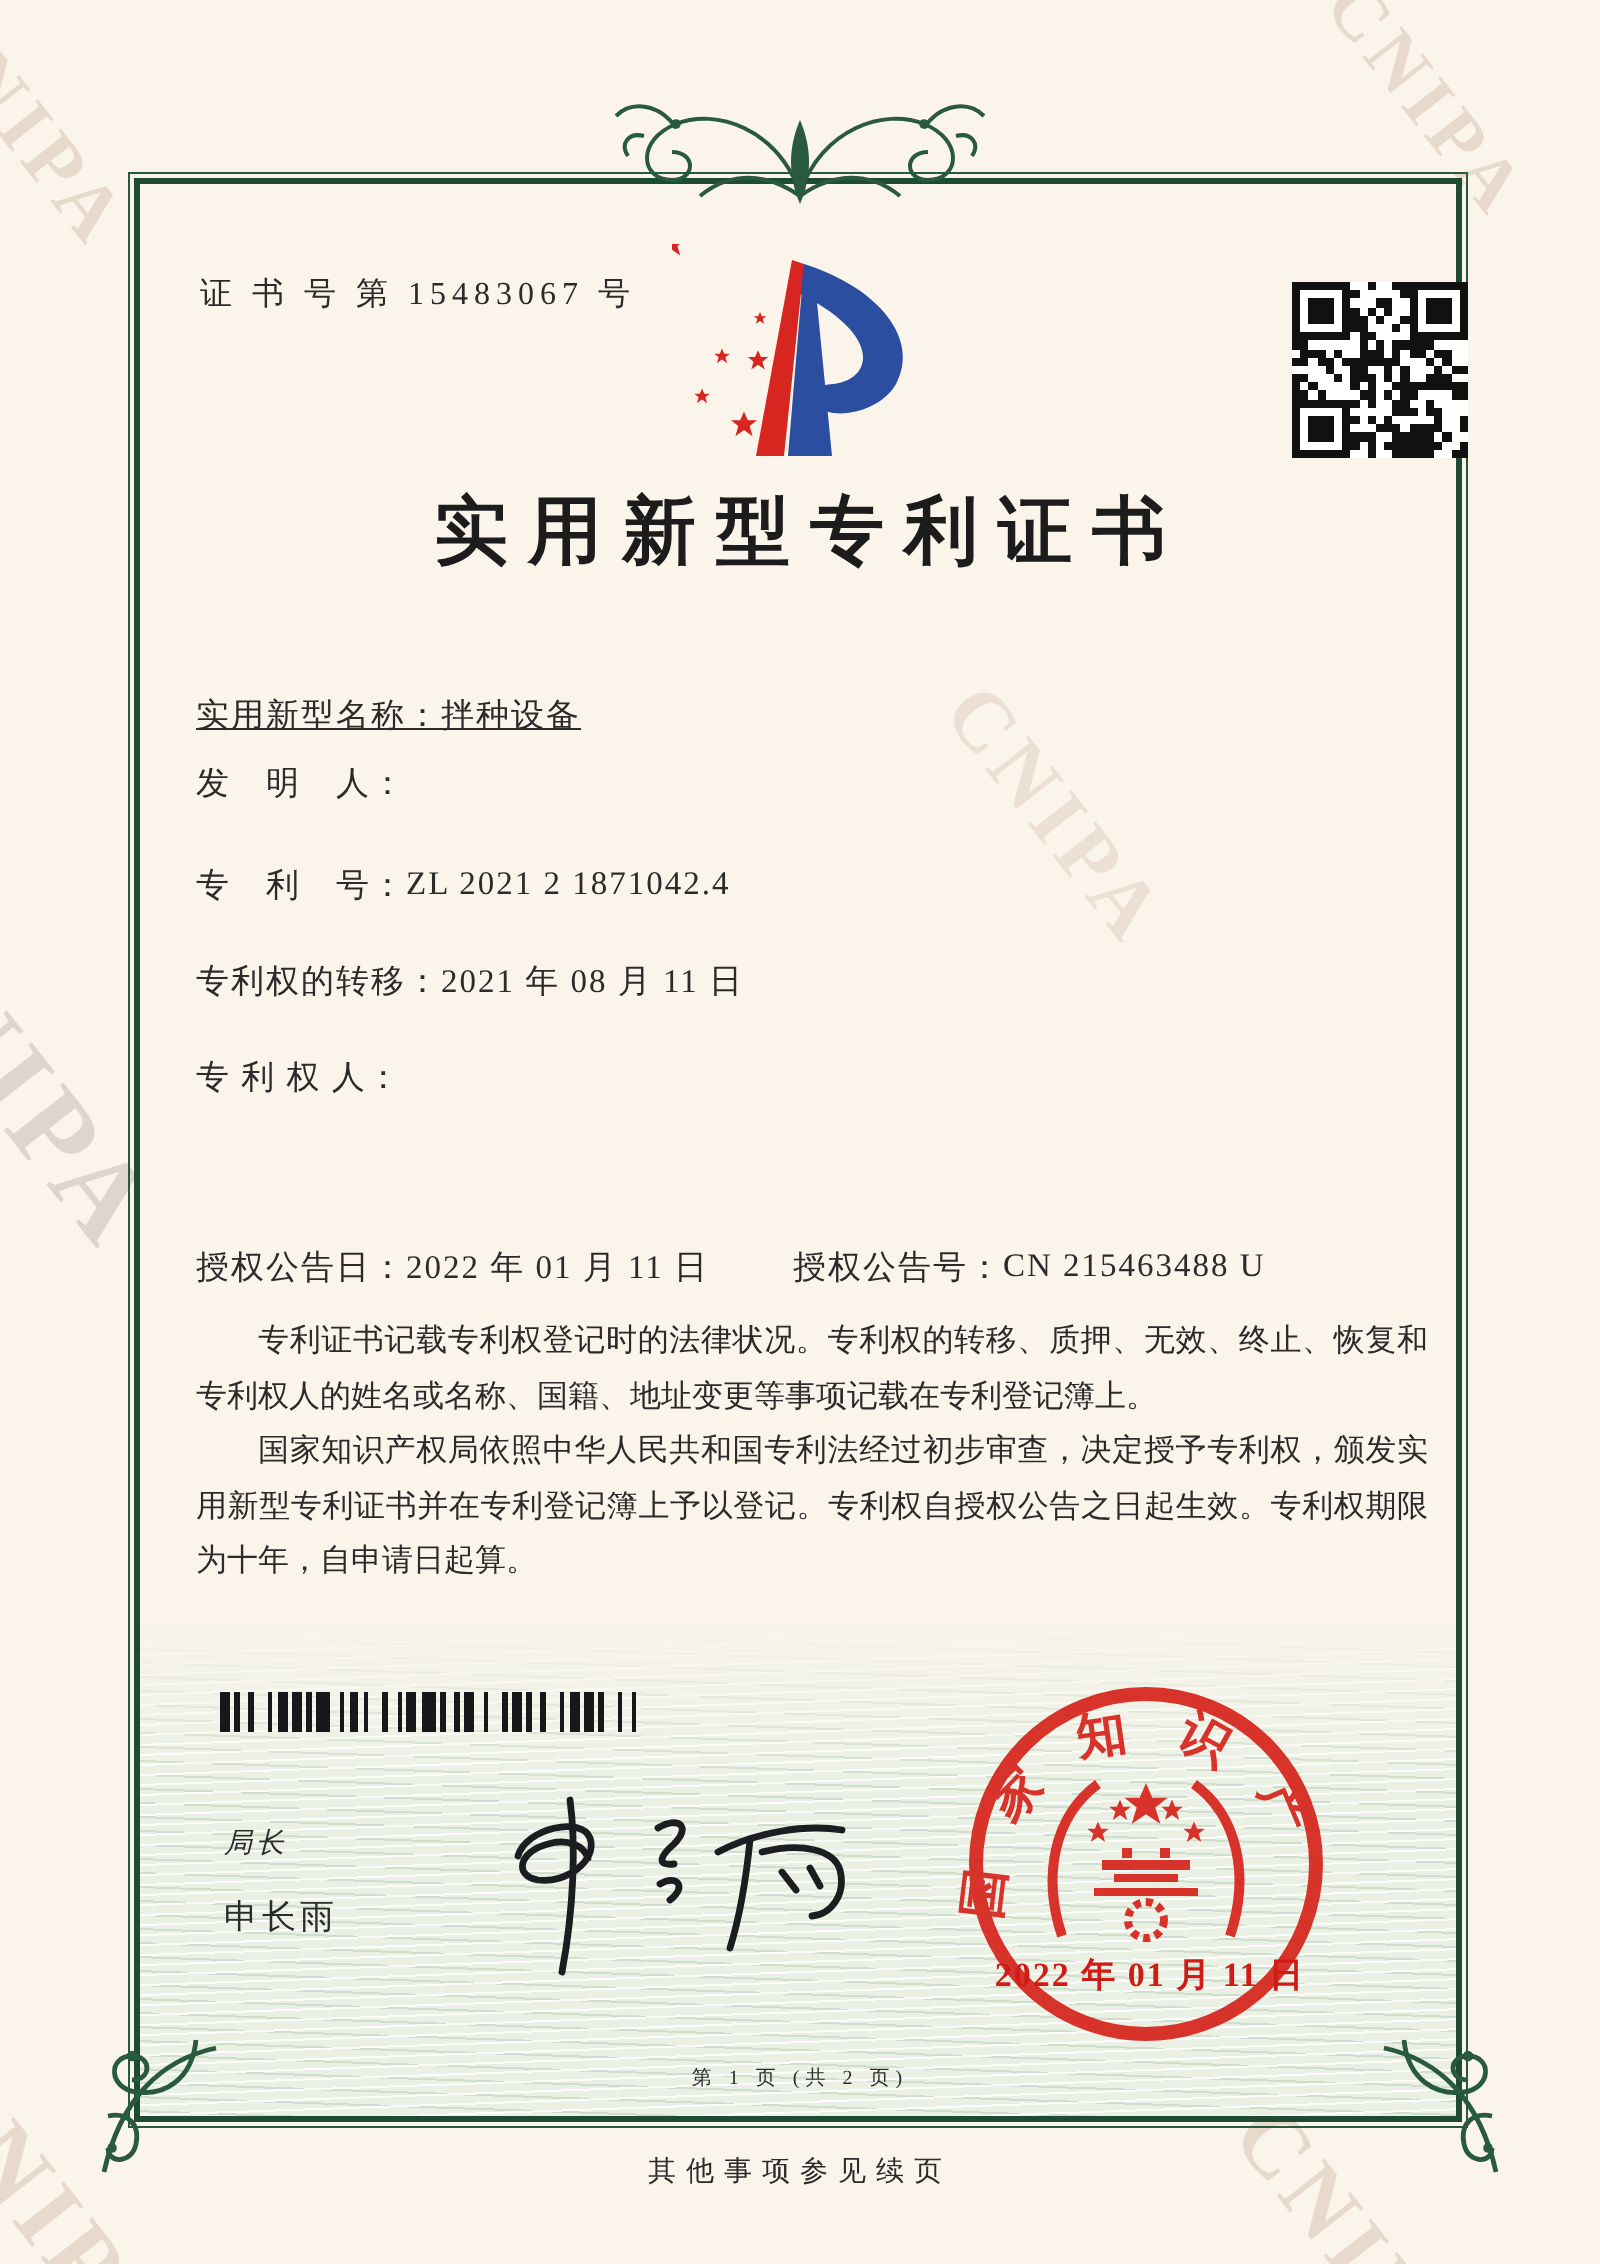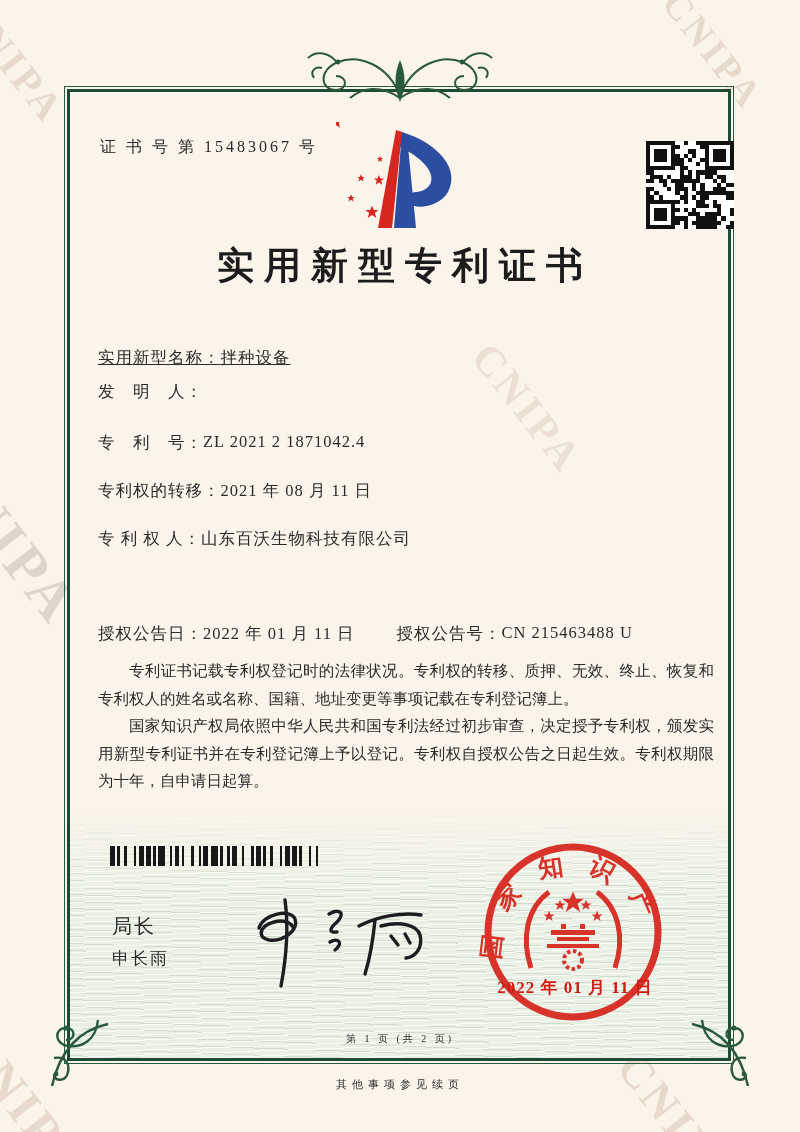--- a/index.html
+++ b/index.html
@@ -51,31 +51,31 @@
   .paras p{margin:0;text-indent:2em;}
   
   .barcode{left:110px;top:846px;width:214px;height:20px;display:flex;align-items:stretch;overflow:hidden;z-index:3;}
   .barcode span{flex:none;height:100%;}
   .barcode .bb{background:#17181a;}
   
   .qr{left:646px;top:141px;width:88px;height:88px;z-index:3;background:#fff;
       display:grid;grid-template-columns:repeat(21,1fr);grid-template-rows:repeat(21,1fr);}
   .qr .qb{background:#111;}
   
-  .director-role{left:112px;top:913px;font-size:20px;letter-spacing:2px;z-index:3;}
+  .director-role{left:112px;top:913px;font-size:14px;letter-spacing:2px;z-index:3;font-style:italic;}
   .director-name{left:112px;top:947px;font-size:17px;letter-spacing:2px;z-index:3;}
   .sig{left:233px;top:884px;z-index:3;}
   
   .seal{left:477px;top:836px;width:192px;height:192px;z-index:4;opacity:.93;}
   .seal-date{
     left:490px;top:976px;width:170px;text-align:center;z-index:5;
     color:#cf1d15;font-size:17px;font-weight:bold;letter-spacing:1px;white-space:nowrap;
   }
   .page-num{left:0;right:0;top:1032px;text-align:center;font-size:10px;letter-spacing:3px;z-index:3;}
-  .continuation{left:0;right:0;top:1077px;text-align:center;font-size:11px;letter-spacing:5px;z-index:2;}
+  .continuation{left:0;right:0;top:1077px;text-align:center;font-size:14px;letter-spacing:5px;z-index:2;}
   .ornament{z-index:2;pointer-events:none;}
   .logo{left:336px;top:122px;z-index:3;}
 </style>
 </head>
 <body>
 
 <div class="wm" style="left:-14px;top:-10px;font-size:40px;">CNIPA</div>
 <div class="wm" style="left:688px;top:-18px;font-size:38px;">CNIPA</div>
 <div class="wm" style="left:500px;top:334px;font-size:42px;color:rgba(200,170,150,.28);">CNIPA</div>
 <div class="wm" style="left:-30px;top:438px;font-size:58px;color:rgba(165,155,145,.33);">CNIPA</div>
@@ -592,21 +592,20 @@
 <div class="fieldrow" style="top:432px;text-align:center;">
   <span class="lbl">专　利　号：</span>
   <span class="val">ZL 2021 2 1871042.4</span>
 </div>
 <div class="fieldrow" style="top:480px;">
   <span class="lbl">专利权的转移：</span>
   <span class="val">2021 年 08 月 11 日</span>
 </div>
 <div class="fieldrow" style="top:528px;">
   <span class="lbl">专 利 权 人：</span>
-  <span class="val">山东百沃生物科技有限公司</span>
 </div>
 <div class="fieldrow addr" style="top:572px;">
 </div>
 <div class="fieldrow" style="top:623px;">
   <span class="pairs">
     <span class="lbl">授权公告日：</span>
     <span class="val">2022 年 01 月 11 日</span>
     <span class="pair2 lbl">授权公告号：</span>
     <span class="val">CN 215463488 U</span>
   </span>

